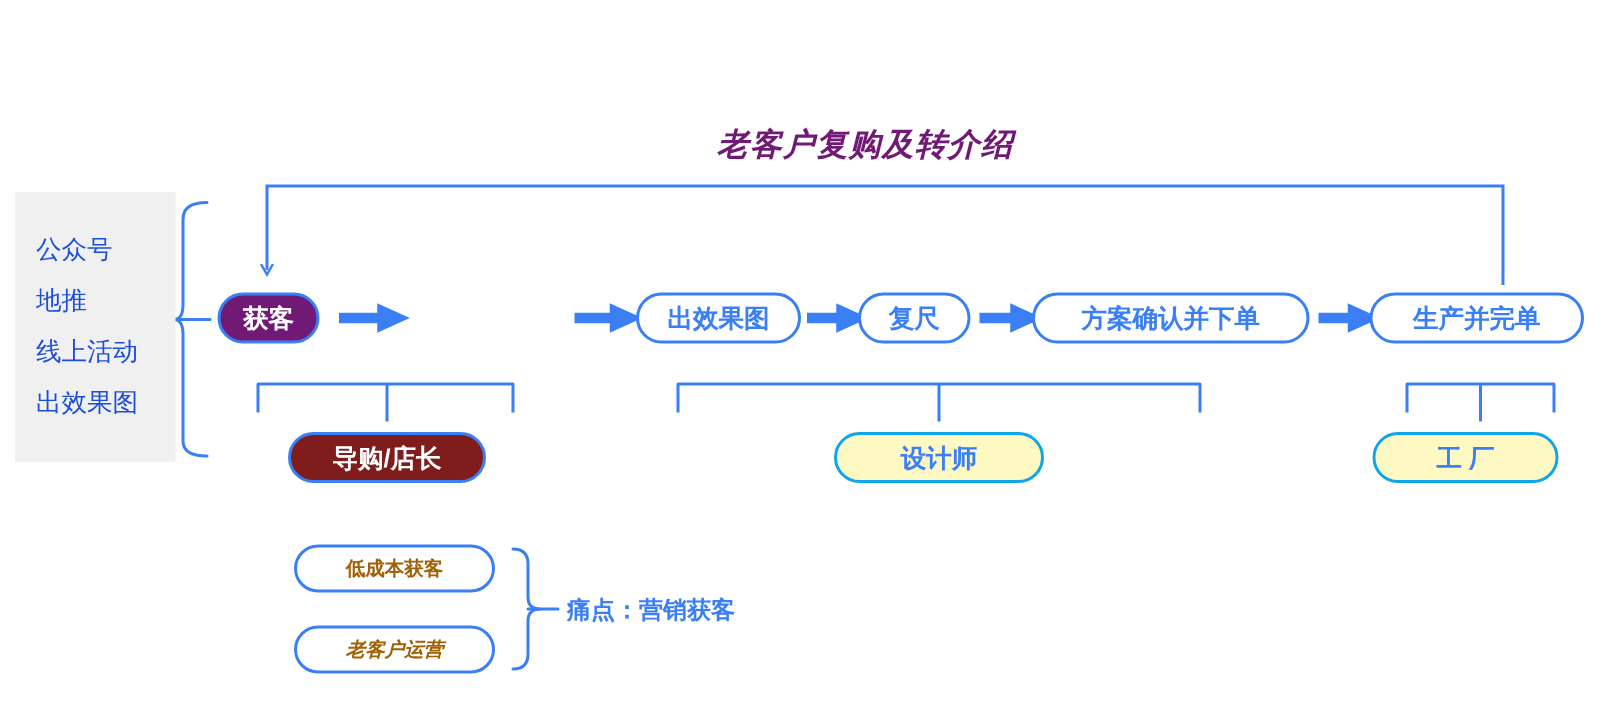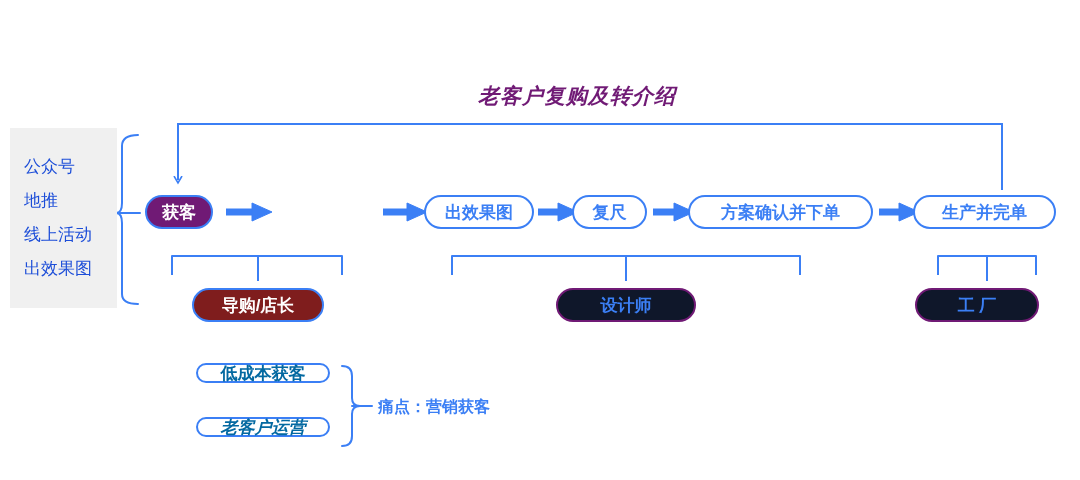--- a/index.html
+++ b/index.html
@@ -84,38 +84,38 @@
     font-size: 17px;
     font-weight: bold;
     white-space: nowrap;
   }
   .role.filled {
     background: #7f1d1d;
     color: #ffffff;
     border: 2px solid #3b7ff5;
   }
   .role.outlined {
-    background: #0f172a;
+    background: #fef9c3;
     color: #3b7ff5;
-    border: 2px solid #701a75;
+    border: 2px solid #0ea5e9;
   }
 
   
   .pain-pill {
     position: absolute;
-    height: 20px;
+    height: 32px;
     border-radius: 16px;
     background: #ffffff;
     border: 2px solid #3b7ff5;
-    color: #0369a1;
+    color: #a16207;
     display: flex;
     align-items: center;
     justify-content: center;
     box-sizing: border-box;
-    font-size: 17px;
+    font-size: 13px;
     font-weight: bold;
     white-space: nowrap;
   }
   .pain-label {
     position: absolute;
     font-size: 16px;
     font-weight: bold;
     color: #3b7ff5;
     white-space: nowrap;
   }

